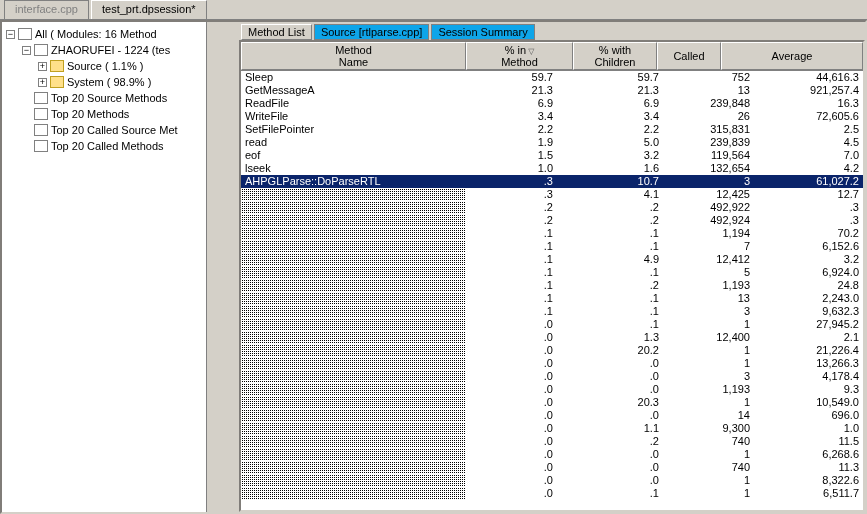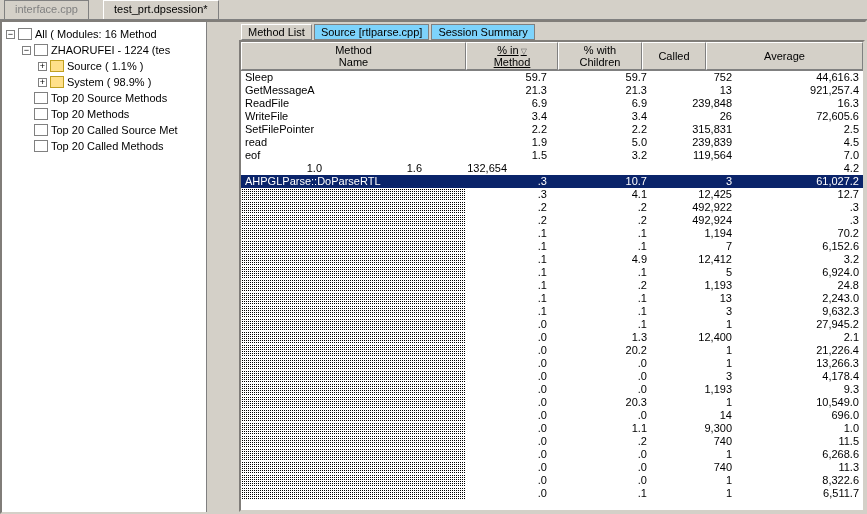--- a/index.html
+++ b/index.html
@@ -1,49 +1,49 @@
 <!DOCTYPE html>
 <html><head>
 <meta charset="utf-8">
 <style>
 * { box-sizing: border-box; margin: 0; padding: 0; font-family: "Microsoft Sans Serif", Tahoma, sans-serif; font-size: 11px; }
 body { background: #d4d0c8; width: 867px; height: 514px; overflow: hidden; }
 
 .top-tabs { display: flex; background: #d4d0c8; border-bottom: 1px solid #808080; height: 20px; padding-left: 4px; }
-.top-tab { padding: 2px 10px; background: #d4d0c8; border: 1px solid #808080; border-bottom: none; margin-right: 14px; cursor: pointer; color: #808080; }
+.top-tab { padding: 2px 10px; background: #d4d0c8; border: 1px solid #808080; border-bottom: none; margin-right: 2px; cursor: pointer; color: #808080; }
 .top-tab.active { background: #d4d0c8; color: #000; border-top: 1px solid #fff; border-left: 1px solid #fff; }
 
 .main { display: flex; height: calc(100% - 20px); border: 2px inset #d4d0c8; background: #fff; }
 
 .tree-panel { width: 205px; background: #fff; border-right: 1px solid #808080; overflow: hidden; padding: 4px 0 0 4px; }
 .tree-node { white-space: nowrap; display: flex; align-items: center; height: 16px; }
 .tree-toggle { width: 9px; height: 9px; border: 1px solid #808080; display: inline-flex; align-items: center; justify-content: center; font-size: 9px; line-height: 1; margin-right: 3px; background: #fff; cursor: pointer; }
 .tree-spacer { width: 12px; display: inline-block; }
 .tree-icon { width: 14px; height: 12px; display: inline-block; margin-right: 3px; }
 .icon-page { background: linear-gradient(#fff,#fff); border: 1px solid #808080; }
 .icon-folder { background: #ffe08a; border: 1px solid #c0a020; }
 .tree-label { cursor: pointer; }
 
 .right { flex: 1; display: flex; flex-direction: column; background: #d4d0c8; padding-left: 32px; }
 .inner-tabs { display: flex; height: 18px; padding: 2px 2px 0 2px; background: #d4d0c8; }
-.inner-tab { padding: 1px 6px; border: 1px solid #808080; background: #7dd3fc; margin-right: 2px; cursor: pointer; font-size: 11px; }
+.inner-tab { padding: 1px 6px; border: 1px solid #808080; background: #0ea5e9; margin-right: 2px; cursor: pointer; font-size: 11px; }
 .inner-tab.active { background: #d4d0c8; border-top: 1px solid #fff; border-left: 1px solid #fff; }
 
 .grid { flex: 1; background: #fff; border: 2px inset #d4d0c8; overflow: hidden; display: flex; flex-direction: column; }
 .grid-head { display: flex; background: #d4d0c8; border-bottom: 1px solid #808080; }
 .gh { border-right: 1px solid #808080; border-bottom: 1px solid #808080; border-top: 1px solid #fff; border-left: 1px solid #fff; background: #d4d0c8; text-align: center; padding: 2px 2px; font-size: 11px; display: flex; flex-direction: column; align-items: center; justify-content: center; height: 28px; cursor: pointer; }
 .gh .sort { font-size: 8px; color: #606060; margin-left: 2px; }
 .col-name { width: 225px; text-align: center; }
-.col-pct  { width: 92px; text-decoration: underline; }
+.col-pct  { width: 107px; }
 .col-pctc { width: 84px; }
 .col-called { width: 64px; }
 .col-avg { flex: 1; }
 
 .grid-body { flex: 1; overflow: hidden; }
-.row { display: flex; height: 13px; line-height: 13px; font-size: 11px; }
+.row { display: flex; height: 13px; line-height: 13px; font-size: 11px; gap: 6px; }
 .row.sel { background: #0a246a; color: #fff; align-items: flex-end; }
 .cell { overflow: hidden; white-space: nowrap; padding: 0 4px; }
 .c-name { width: 225px; text-align: left; }
 .c-pct  { width: 85px; text-align: right; }
 .c-pctc { width: 100px; text-align: right; }
 .c-call { width: 85px; text-align: right; }
 .c-avg  { flex: 1; text-align: right; }
 
 .obscured {
   background-image: repeating-radial-gradient(circle at 0 0, #000 0, #000 0.5px, transparent 0.5px, transparent 2px),
@@ -177,20 +177,21 @@
             <div class="cell c-avg">4.5</div>
           </div>
           <div class="row">
             <div class="cell c-name">eof</div>
             <div class="cell c-pct">1.5</div>
             <div class="cell c-pctc">3.2</div>
             <div class="cell c-call">119,564</div>
             <div class="cell c-avg">7.0</div>
           </div>
           <div class="row">
+            <div class="cell c-name">lseek</div>
             <div class="cell c-pct">1.0</div>
             <div class="cell c-pctc">1.6</div>
             <div class="cell c-call">132,654</div>
             <div class="cell c-avg">4.2</div>
           </div>
           <div class="row sel">
             <div class="cell c-name sel">AHPGLParse::DoParseRTL</div>
             <div class="cell c-pct sel">.3</div>
             <div class="cell c-pctc sel">10.7</div>
             <div class="cell c-call sel">3</div>

